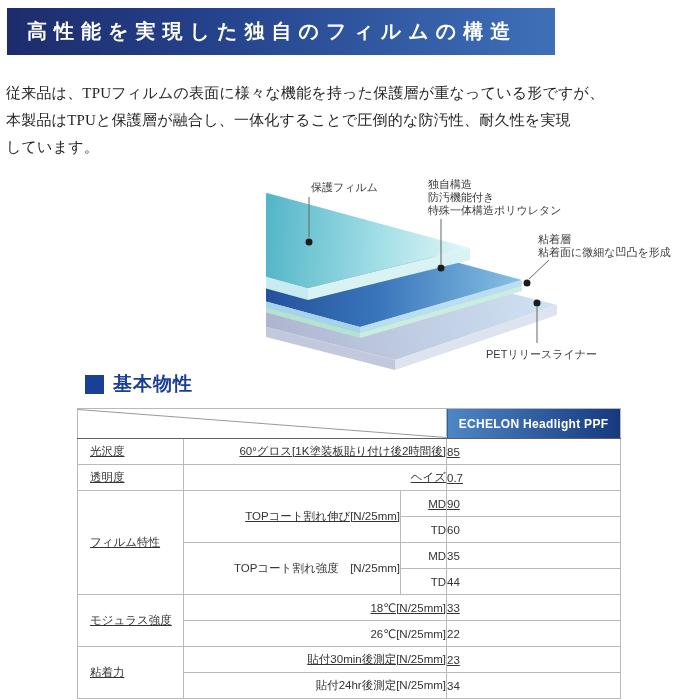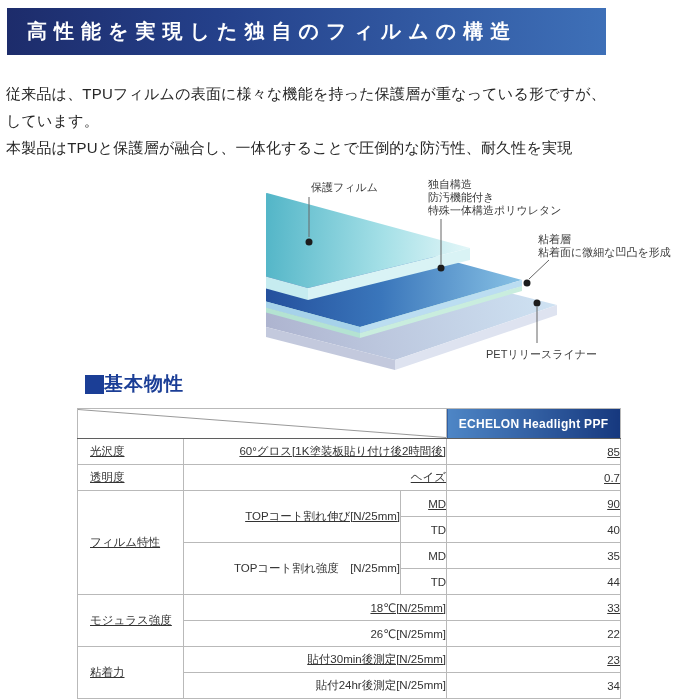--- a/index.html
+++ b/index.html
@@ -5,85 +5,85 @@
   html,body{margin:0;padding:0;}
   body{
     width:700px;height:700px;background:#ffffff;position:relative;
     font-family:"Liberation Sans","DejaVu Sans",sans-serif;
     -webkit-font-smoothing:antialiased;
   }
   .page{position:absolute;inset:0;overflow:hidden;}
 
   
   .banner{
-    position:absolute;left:7px;top:8px;width:599px;height:47px;
+    position:absolute;left:7px;top:8px;width:548px;height:47px;
     background:linear-gradient(90deg,var(--banner-grad-start) 0%,var(--banner-grad-mid) 35%,var(--banner-grad-end) 100%);
     display:flex;align-items:center;padding-left:20px;box-sizing:border-box;
   }
   .banner span{
     color:#ffffff;font-family:"Liberation Serif","DejaVu Serif",serif;
     font-size:20px;font-weight:bold;letter-spacing:7px;white-space:nowrap;
   }
 
   
   .intro{
     position:absolute;left:6px;top:80px;width:690px;
     font-size:15px;line-height:27px;color:#262626;letter-spacing:0.2px;
   }
-  .intro div{white-space:nowrap;}
+  .intro div{white-space:nowrap;font-family:Liberation Serif, serif;}
 
   
   .diagram{position:absolute;left:0;top:175px;width:700px;height:200px;}
   .diagram text{font-family:"Liberation Sans","DejaVu Sans",sans-serif;font-size:11px;fill:#3a3a3a;}
   .leader{stroke:#666;stroke-width:1;fill:none;}
   .dot{fill:#1c1c1c;}
 
   
   .section-head{
     position:absolute;left:85px;top:371px;display:flex;align-items:center;
   }
   .section-head .sq{width:19px;height:19px;background:var(--accent-blue);display:inline-block;}
   .section-head .txt{
-    font-size:19px;font-weight:bold;color:var(--accent-blue);letter-spacing:1px;
+    margin-left:9px;font-size:19px;font-weight:bold;color:var(--accent-blue);letter-spacing:1px;
   }
 
   
   .props{
     position:absolute;left:77px;top:408px;width:543px;
     border-collapse:collapse;table-layout:fixed;
     font-size:11.5px;color:#333;
     border:1.5px solid #4d4d4d;
   }
   .props td,.props th{border:1px solid #b9b9b9;padding:0;height:25px;vertical-align:middle;}
   .props thead th{height:29px;border-bottom:1px solid #5f5f5f;}
   .props .corner{position:relative;background:#fff;}
   .props .corner svg{position:absolute;left:0;top:0;width:100%;height:100%;display:block;}
   .props .prod{
     background:linear-gradient(90deg,var(--table-head-start),var(--table-head-end));
     color:#fff;font-weight:bold;font-size:12px;text-align:center;letter-spacing:0.3px;
   }
   .props td.cat{text-align:left;padding-left:12px;}
   .props td.test{text-align:right;padding-left:12px;}
   .props td.dir{text-align:right;}
-  .props td.val{text-align:right;}
+  .props td.val{text-align:left;}
   .props tr.grp>td{border-top:1px solid #7d7d7d;text-decoration:underline;}
 </style>
 </head>
 <body>
 
 <div class="page">
 
   <div class="banner">
     <span>高性能を実現した独自のフィルムの構造</span>
   </div>
 
   <div class="intro">
     <div>従来品は、TPUフィルムの表面に様々な機能を持った保護層が重なっている形ですが、</div>
+    <div>本製品はTPUと保護層が融合し、一体化することで圧倒的な防汚性、耐久性を実現</div>
     <div>しています。</div>
-    <div>本製品はTPUと保護層が融合し、一体化することで圧倒的な防汚性、耐久性を実現</div>
   </div>
 
   <svg class="diagram" viewBox="0 0 700 200">
     <defs>
       <clipPath id="leftcut">
           <rect x="266" y="0" width="434" height="200"></rect>
         </clipPath>
       <linearGradient id="g1" gradientUnits="userSpaceOnUse" x1="266" y1="65" x2="480" y2="75">
         <stop offset="0" stop-color="#54b6c8"></stop>
           <stop offset="0.55" stop-color="#a5e0e7"></stop>
@@ -180,21 +180,21 @@
         <td class="val">0.7</td>
       </tr>
       <tr class="grp">
         <td class="cat" rowspan="4">フィルム特性</td>
         <td class="test" rowspan="2">TOPコート割れ伸び[N/25mm]</td>
         <td class="dir">MD</td>
         <td class="val">90</td>
       </tr>
       <tr>
         <td class="dir">TD</td>
-        <td class="val">40</td>
+        <td class="val">60</td>
       </tr>
       <tr>
         <td class="test" rowspan="2">TOPコート割れ強度　[N/25mm]</td>
         <td class="dir">MD</td>
         <td class="val">35</td>
       </tr>
       <tr>
         <td class="dir">TD</td>
         <td class="val">44</td>
       </tr>

